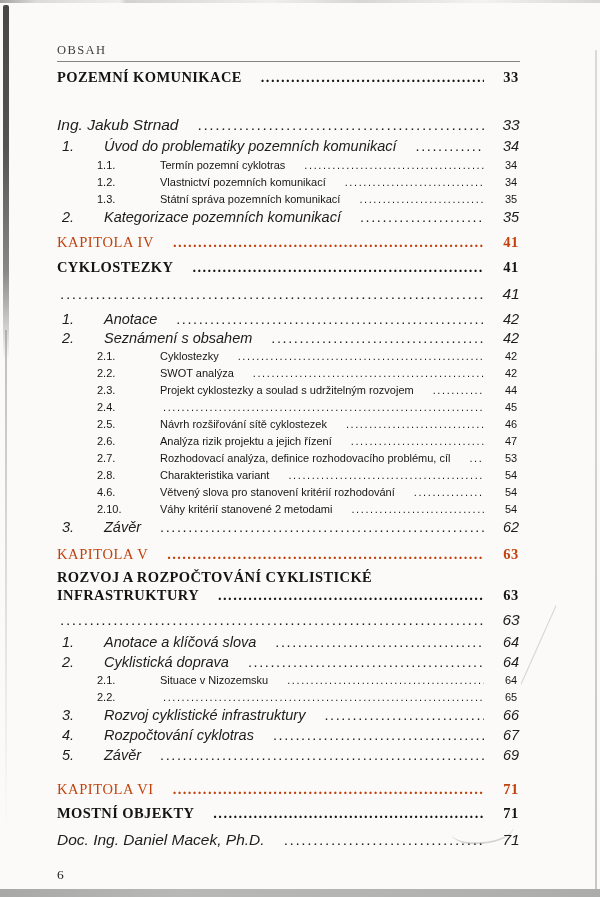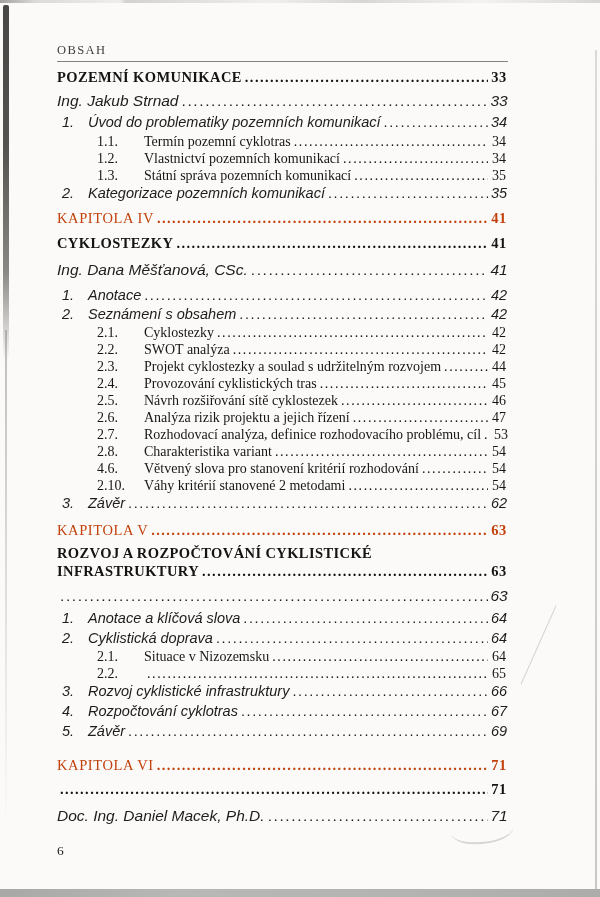--- a/index.html
+++ b/index.html
@@ -46,32 +46,32 @@
     border-radius:0 0 34px 30px / 0 0 16px 12px;
     transform:rotate(-4deg);
   }
   .scratch-right {
     position:absolute; left:538px; top:602px; width:1px; height:86px;
     background:rgba(175,175,173,.5);
     transform:rotate(24deg);
   }
   
   .content {
-    position:absolute; left:57px; right:92px; top:0;
+    position:absolute; left:57px; right:80px; top:0;
   }
   .obsah {
     margin-top:44px;
     font-family:"Liberation Serif", serif;
     font-size:12.5px; line-height:13px;
     letter-spacing:1.4px;
     color:#3d3d3b;
     border-bottom:1px solid #84847f;
     padding-bottom:4px;
   }
-  .row { display:flex; align-items:baseline; }
+  .row { display:flex; align-items:baseline;gap:16px; }
   .num { flex:none; }
   .txt { white-space:nowrap; }
   .dots { flex:1 1 auto; overflow:hidden; white-space:nowrap; min-width:6px; font-style:normal; margin:0 2px 0 3px; }
   .dots::after {
     content:"....................................................................................................................................................................................";
     letter-spacing:1.6px;
   }
   .pg { flex:none; text-align:center; min-width:18px; }
   .chapter {
     font-family:"Liberation Serif", serif;
@@ -90,22 +90,22 @@
     font-style:italic; font-size:15.5px; line-height:18px; color:#1d1d1b;
   }
   .author .pg { font-style:italic; }
   .item1 {
     font-style:italic; font-size:14.5px; line-height:19px;
     padding-left:5px;
   }
   .item1 .num { width:26px; }
   .item1 .pg { font-style:italic; }
   .item2 {
-    font-size:14px; line-height:17px;
-    padding-left:40px; color:#161614;font-family:Liberation Serif, serif;
+    font-size:11px; line-height:17px;
+    padding-left:40px; color:#161614;
   }
   .item2 .num { width:47px; }
   .footer-pg {
     font-family:"Liberation Serif", serif;
     font-size:13.5px; line-height:14px;
     margin-top:19px;
   }
 </style>
 </head>
 <body>
@@ -122,21 +122,21 @@
 <div class="content">
 
   <div class="obsah">OBSAH</div>
 
   <div class="row chapter" style="margin-top:7px">
     <span class="txt">POZEMNÍ KOMUNIKACE</span>
     <span class="dots"></span>
     <span class="pg">33</span>
   </div>
 
-  <div class="row author" style="margin-top:6px">
+  <div class="row author" style="margin-top:30px">
     <span class="txt">Ing. Jakub Strnad</span>
     <span class="dots"></span>
     <span class="pg">33</span>
   </div>
 
   <div class="row item1" style="margin-top:3px">
     <span class="num">1.</span>
     <span class="txt">Úvod do problematiky pozemních komunikací</span>
     <span class="dots"></span>
     <span class="pg">34</span>
@@ -176,21 +176,20 @@
     <span class="pg">41</span>
   </div>
 
   <div class="row chapter" style="margin-top:8px">
     <span class="txt">CYKLOSTEZKY</span>
     <span class="dots"></span>
     <span class="pg">41</span>
   </div>
 
   <div class="row author" style="margin-top:9px">
-    <span class="txt">Ing. Dana Měšťanová, CSc.</span>
     <span class="dots"></span>
     <span class="pg">41</span>
   </div>
 
   <div class="row item1" style="margin-top:7px">
     <span class="num">1.</span>
     <span class="txt">Anotace</span>
     <span class="dots"></span>
     <span class="pg">42</span>
   </div>
@@ -218,21 +217,20 @@
 
   <div class="row item2">
     <span class="num">2.3.</span>
     <span class="txt">Projekt cyklostezky a soulad s udržitelným rozvojem</span>
     <span class="dots"></span>
     <span class="pg">44</span>
   </div>
 
   <div class="row item2">
     <span class="num">2.4.</span>
-    <span class="txt">Provozování cyklistických tras</span>
     <span class="dots"></span>
     <span class="pg">45</span>
   </div>
 
   <div class="row item2">
     <span class="num">2.5.</span>
     <span class="txt">Návrh rozšiřování sítě cyklostezek</span>
     <span class="dots"></span>
     <span class="pg">46</span>
   </div>
@@ -348,20 +346,21 @@
     <span class="pg">69</span>
   </div>
 
   <div class="row kapitola" style="margin-top:16px">
     <span class="txt">KAPITOLA VI</span>
     <span class="dots"></span>
     <span class="pg">71</span>
   </div>
 
   <div class="row chapter" style="margin-top:7px">
+    <span class="txt">MOSTNÍ OBJEKTY</span>
     <span class="dots"></span>
     <span class="pg">71</span>
   </div>
 
   <div class="row author" style="margin-top:9px">
     <span class="txt">Doc. Ing. Daniel Macek, Ph.D.</span>
     <span class="dots"></span>
     <span class="pg">71</span>
   </div>
 

